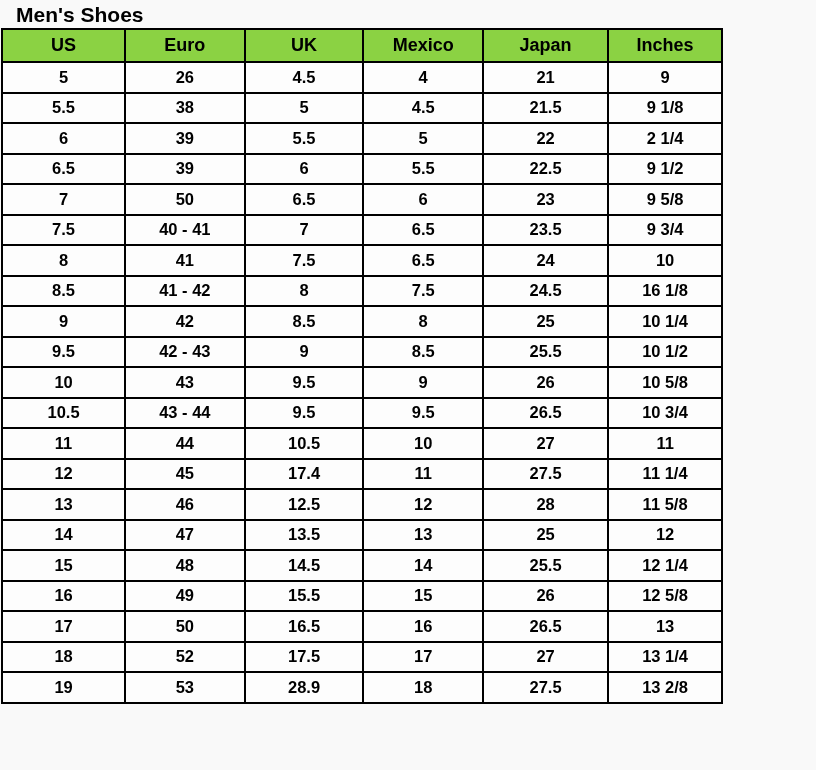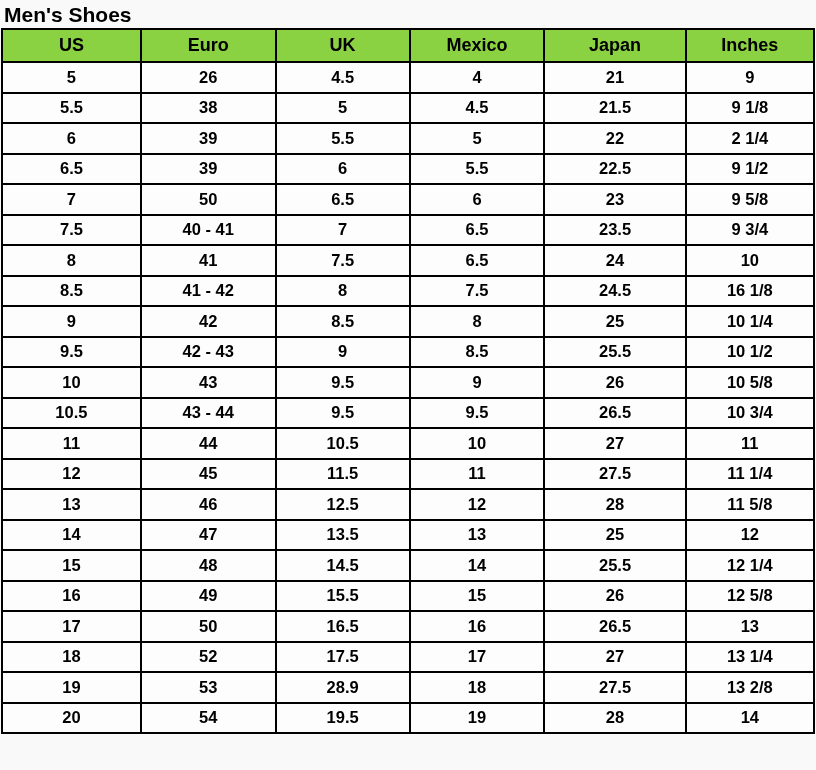--- a/index.html
+++ b/index.html
@@ -10,29 +10,29 @@
     width: 816px;
     height: 770px;
     background: #f9f9f9;
     font-family: "Liberation Sans", sans-serif;
     color: #000;
     overflow: hidden;
   }
   .page-title {
     font-size: 21px;
     font-weight: bold;
-    padding: 2px 0 0 4px;
+    padding: 2px 0 0 16px;
     height: 26px;
     line-height: 25px;
     color: #000;
   }
   table.size-table {
     border-collapse: collapse;
     table-layout: fixed;
-    width: 814px;
+    width: 722px;
     margin: 0 0 0 1px;
   }
   table.size-table th,
   table.size-table td {
     border: 2px solid #000000;
     text-align: center;
     vertical-align: middle;
     font-weight: bold;
     padding: 0;
     overflow: hidden;
@@ -174,21 +174,21 @@
         <td>11</td>
         <td>44</td>
         <td>10.5</td>
         <td>10</td>
         <td>27</td>
         <td>11</td>
       </tr>
       <tr>
         <td>12</td>
         <td>45</td>
-        <td>11.5</td>
+        <td>17.4</td>
         <td>11</td>
         <td>27.5</td>
         <td>11 1/4</td>
       </tr>
       <tr>
         <td>13</td>
         <td>46</td>
         <td>12.5</td>
         <td>12</td>
         <td>28</td>
@@ -235,22 +235,14 @@
         <td>13 1/4</td>
       </tr>
       <tr>
         <td>19</td>
         <td>53</td>
         <td>28.9</td>
         <td>18</td>
         <td>27.5</td>
         <td>13 2/8</td>
       </tr>
-      <tr>
-        <td>20</td>
-        <td>54</td>
-        <td>19.5</td>
-        <td>19</td>
-        <td>28</td>
-        <td>14</td>
-      </tr>
     </tbody>
 </table>
 
 </body></html>

